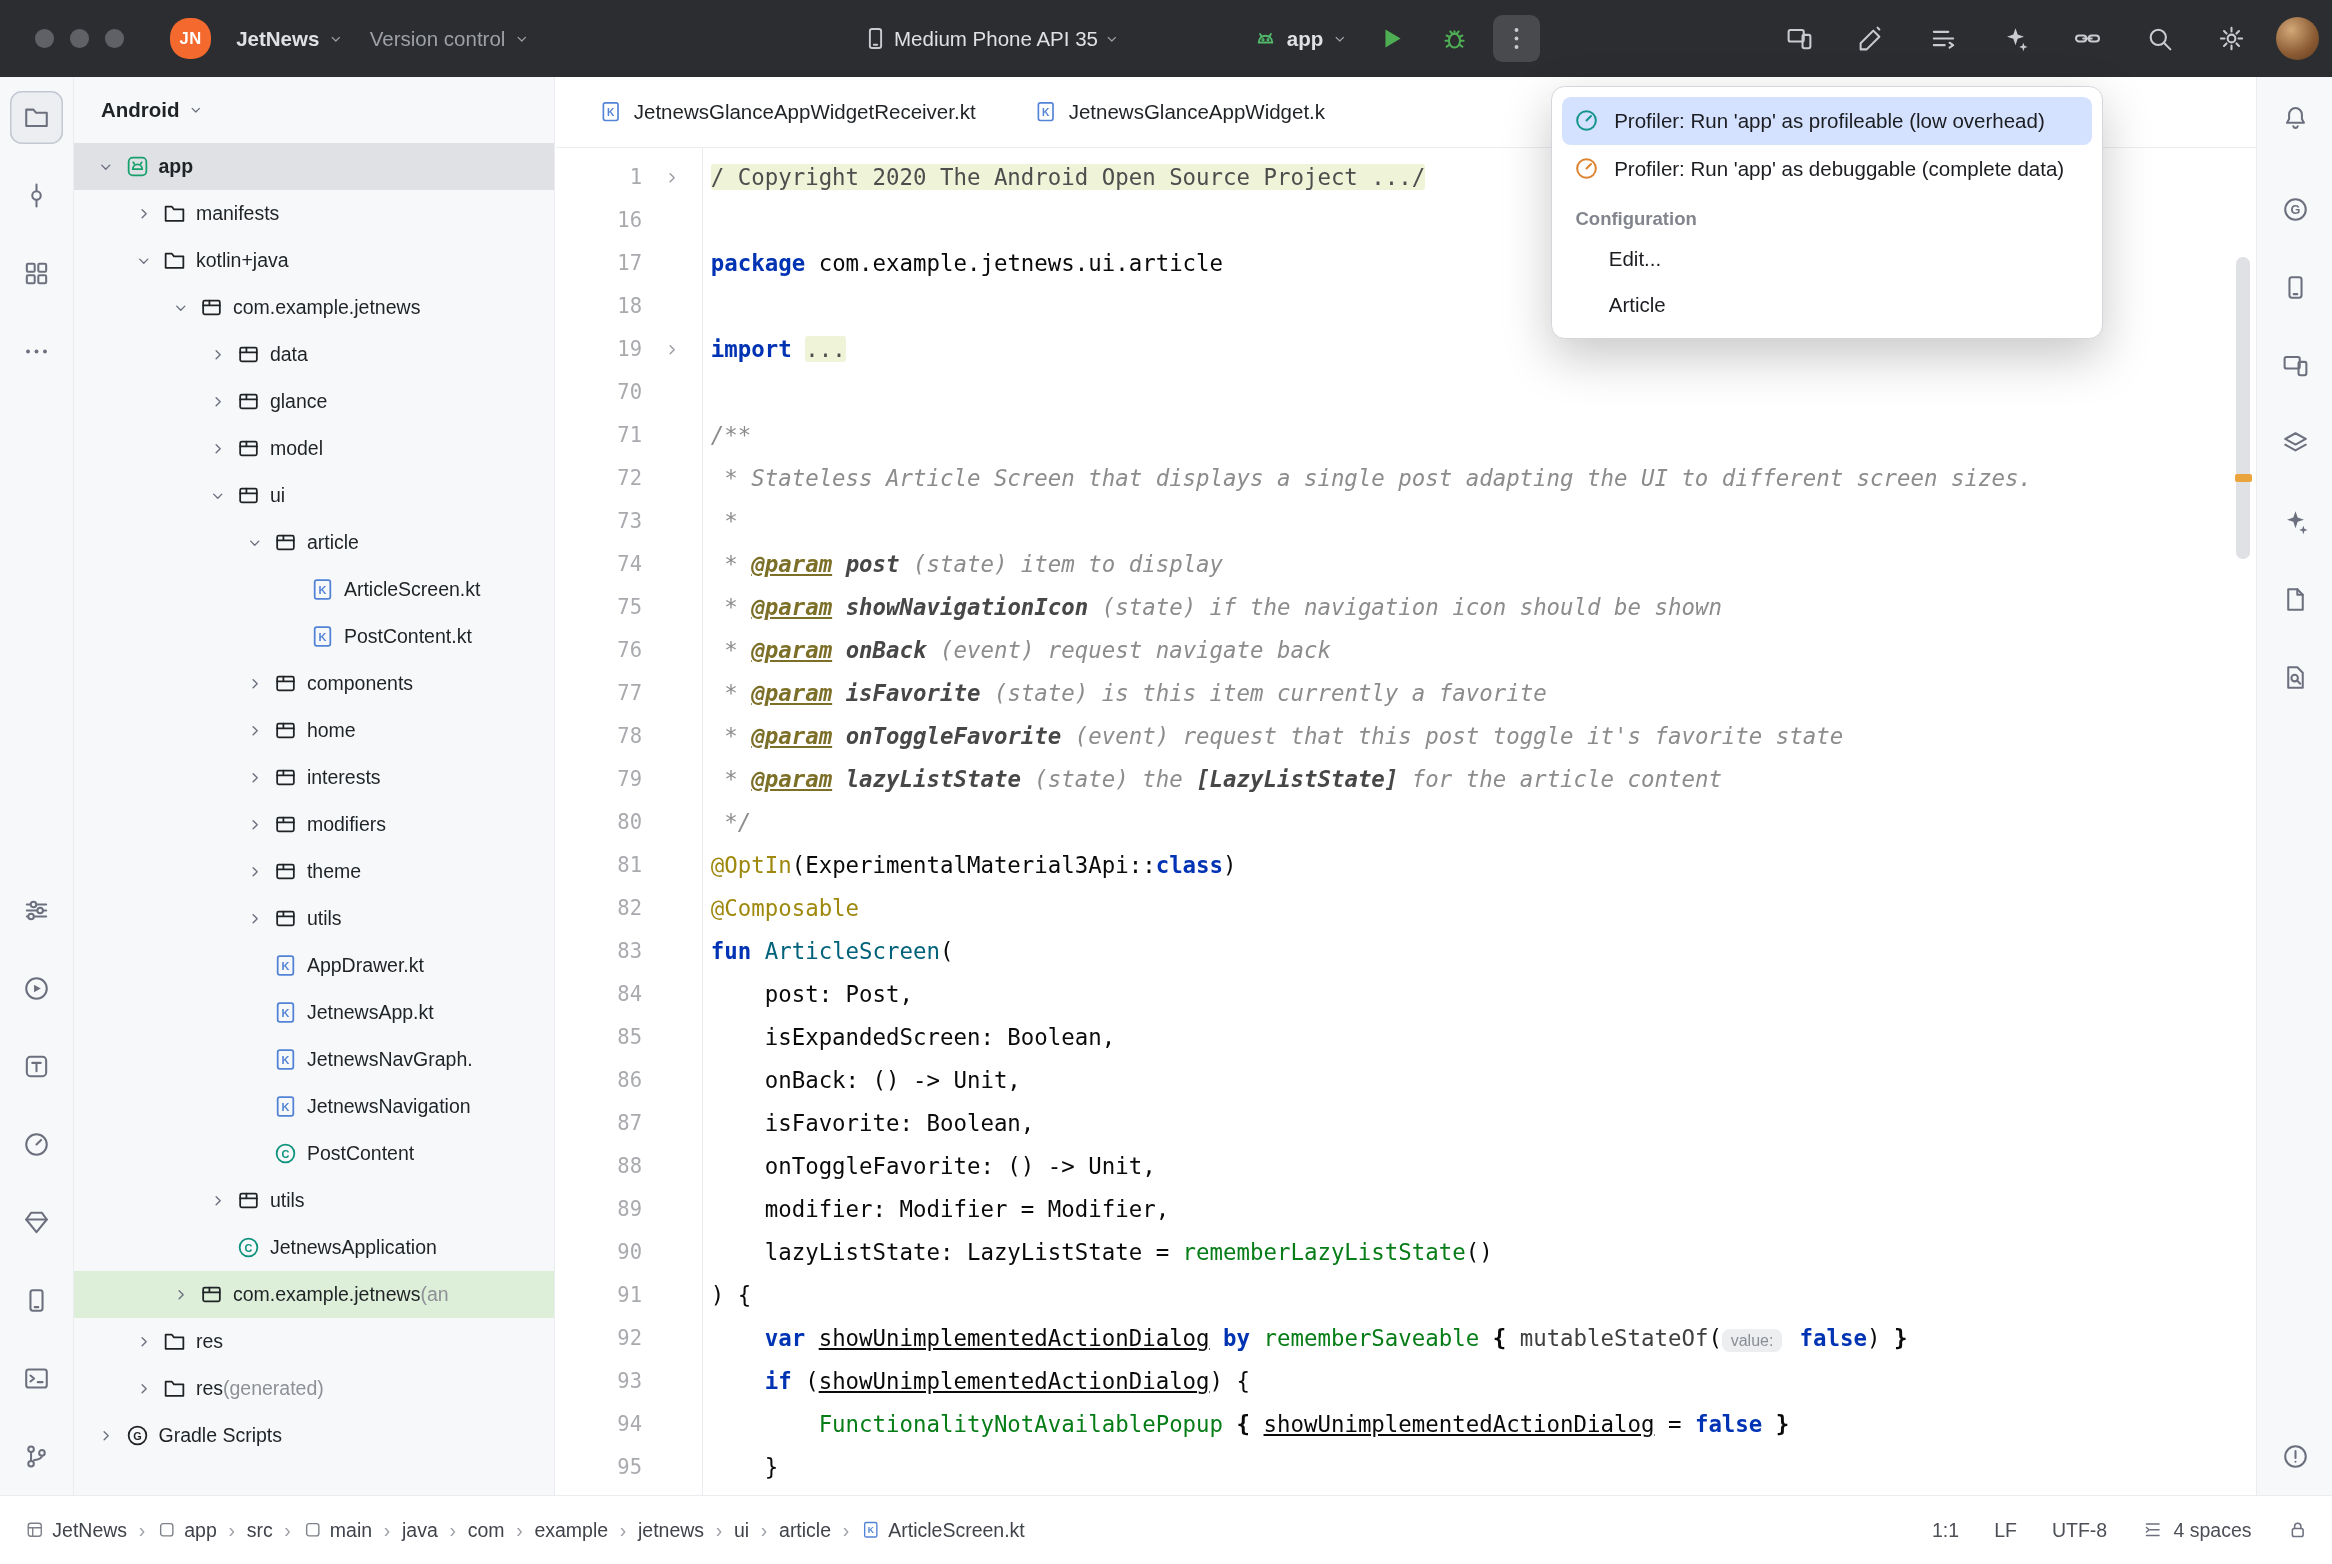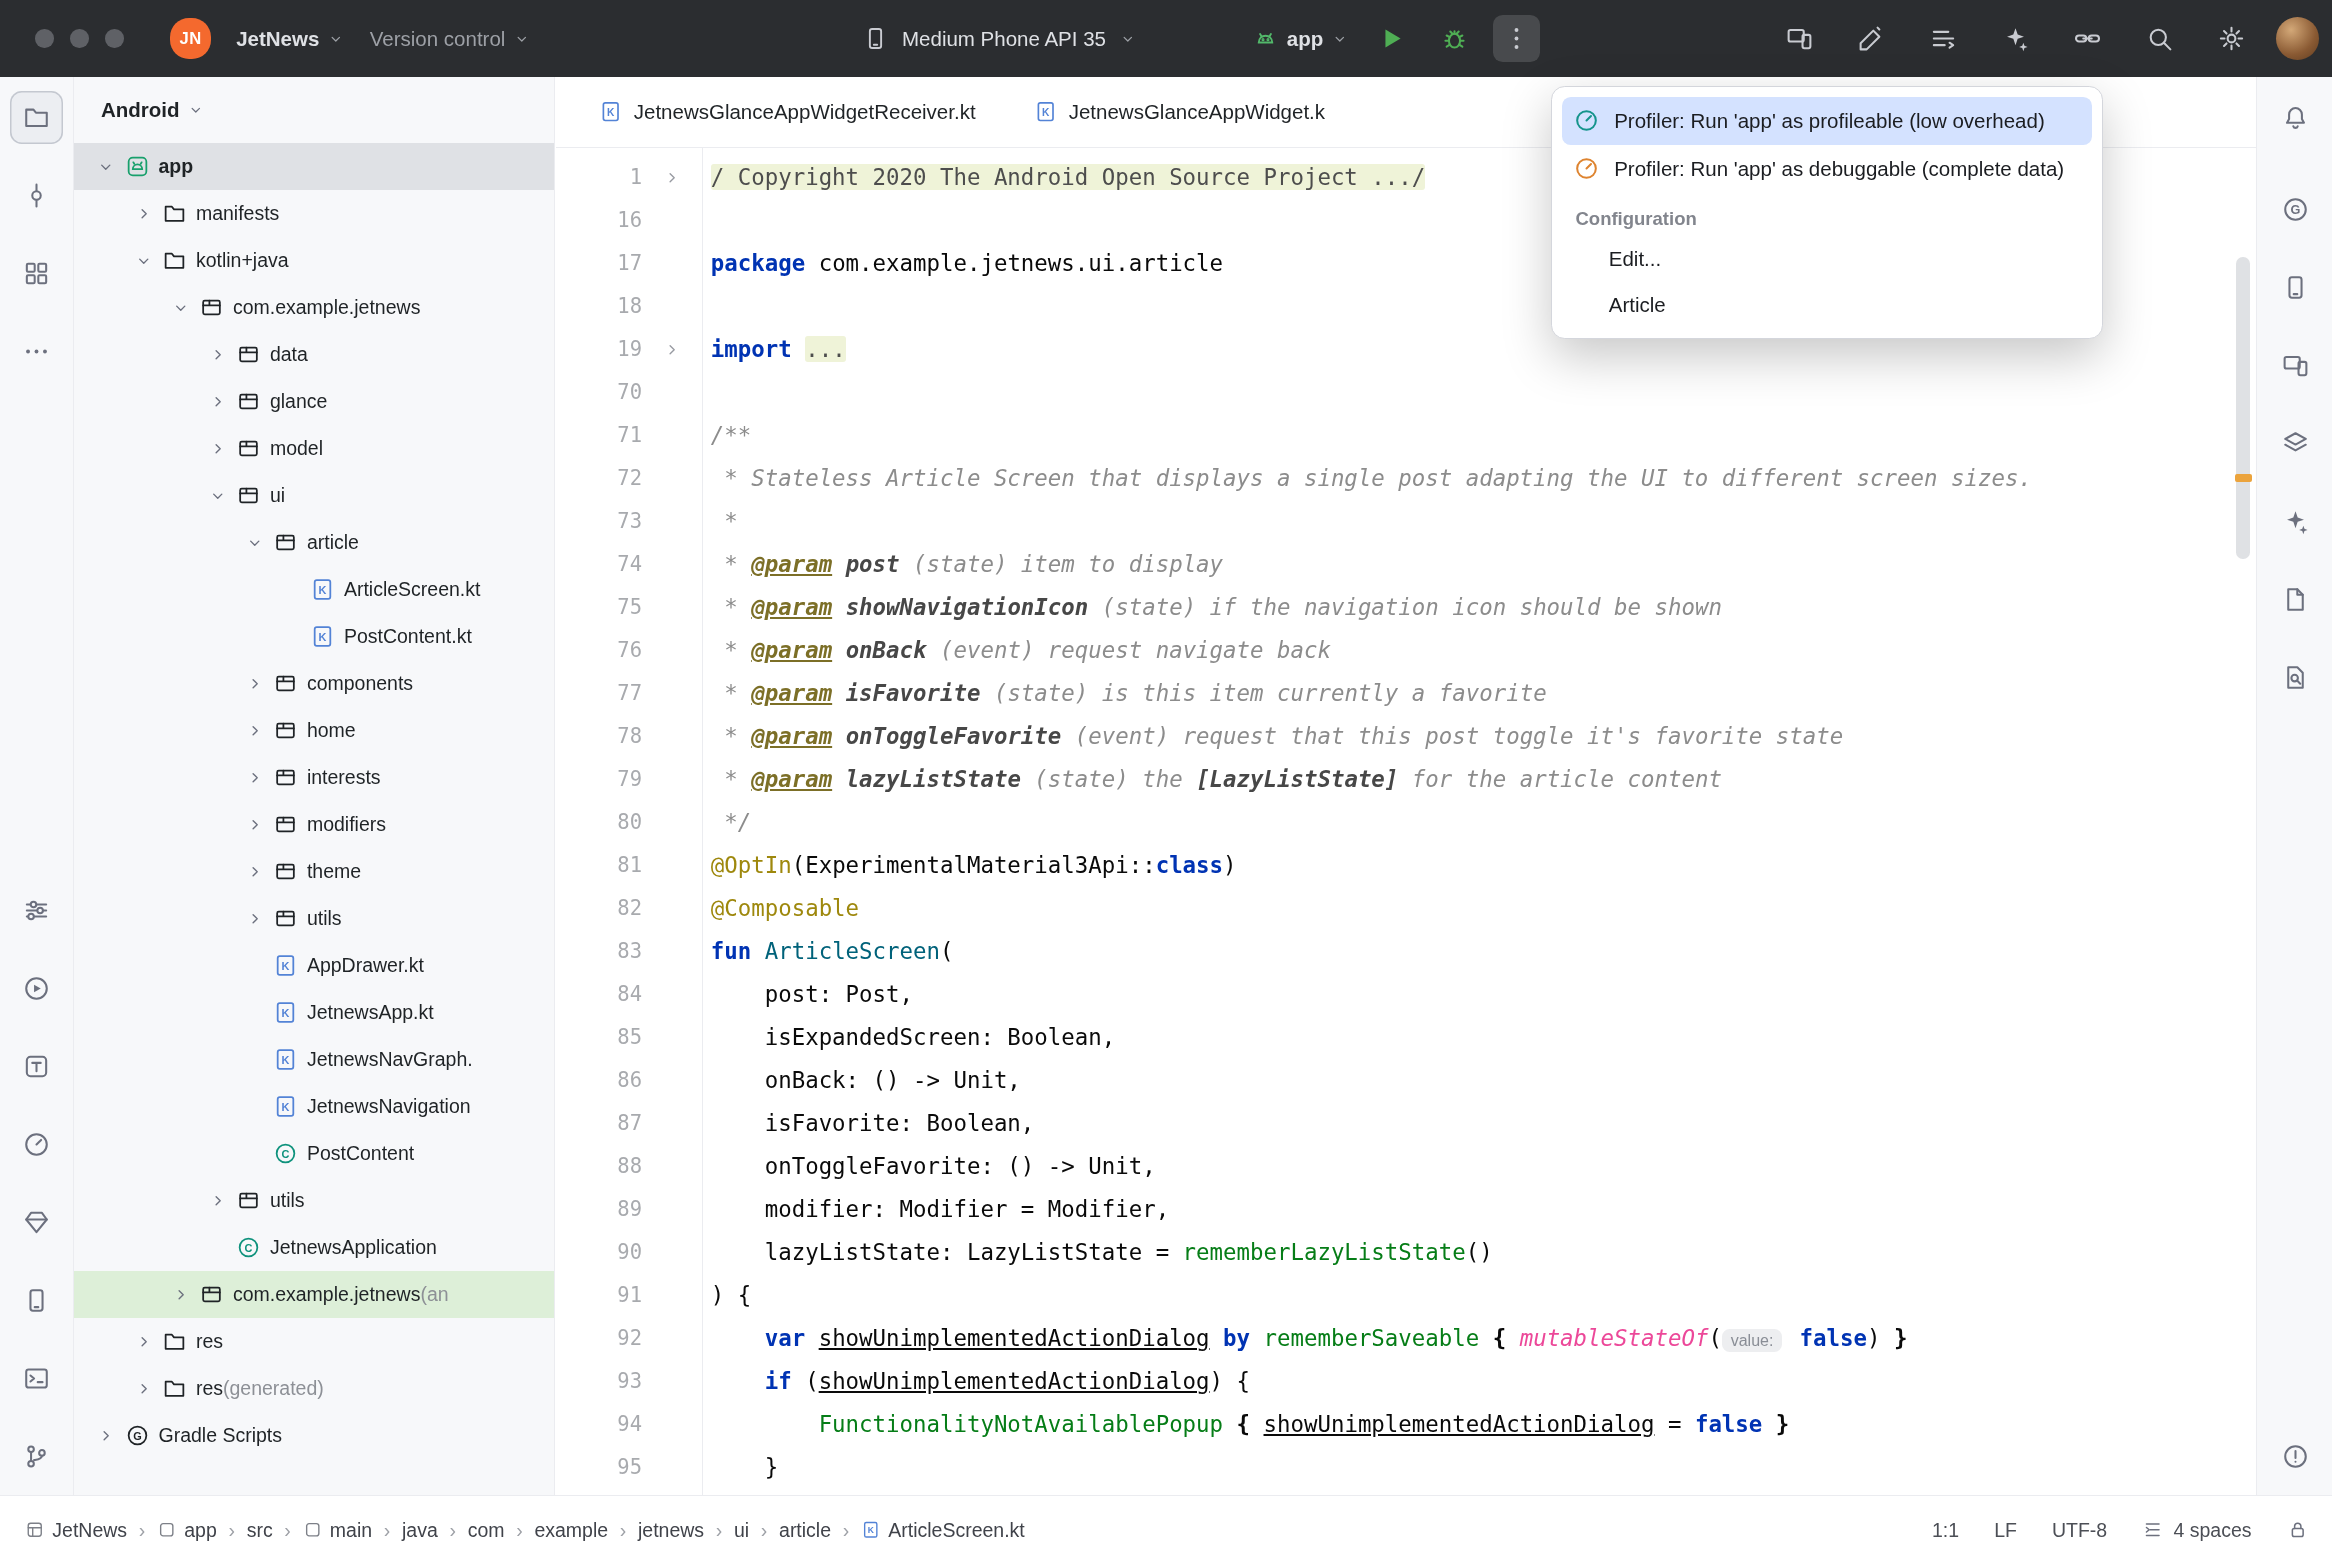--- a/index.html
+++ b/index.html
@@ -13,21 +13,21 @@
   
   .titlebar{position:absolute;left:0;top:0;width:100%;height:77px;background:#2b2d30;color:#dfe1e5;z-index:40}
   .tb-left{position:absolute;left:35px;top:0;height:100%;display:flex;align-items:center;gap:25px}
   .traffic{display:flex;gap:16.6px;margin-right:21.5px}
   .traffic .dot{width:18.5px;height:18.5px;border-radius:50%;background:#5f6166;display:inline-block}
   .logo{width:41px;height:41px;border-radius:19px;background:#f4692e;color:#fff;font-weight:700;font-size:16.6px;
         display:flex;align-items:center;justify-content:center;letter-spacing:0.5px}
   .tb-menu{display:flex;align-items:center;gap:7.8px;font-size:20.5px;font-weight:600;color:#dfe1e5}
   .tb-menu.dim{color:#9da0a6;font-weight:400}
   .tb-menu .icon{color:#9da0a6}
-  .tb-center{position:absolute;left:862px;top:0;height:100%;display:flex;align-items:center;gap:13px;font-size:20.5px}
+  .tb-center{position:absolute;left:862px;top:0;height:100%;display:flex;align-items:center;gap:5px;font-size:20.5px}
   .tb-center .icon{color:#c9cbd1}
   .tb-run{position:absolute;left:1252px;top:0;height:100%;display:flex;align-items:center}
   .run-controls{display:flex;gap:15.6px;align-items:center;margin-left:19.5px}
   .tb-btn{width:47px;height:47px;border-radius:9.8px;display:flex;align-items:center;justify-content:center;color:#c9cbd1}
   .tb-btn svg{width:29px;height:29px}
   .tb-btn.active{background:rgba(255,255,255,.14)}
   .tb-right{position:absolute;right:13.7px;top:0;height:100%;display:flex;align-items:center}
   .tb-tools{display:flex;gap:25px;align-items:center;margin-right:21.5px}
   .avatar{width:43px;height:43px;border-radius:50%;
           background:radial-gradient(circle at 35% 30%,#d3a878,#8a5a33 60%,#5f3c20)}
@@ -78,21 +78,21 @@
   .gfold svg{width:19.5px;height:19.5px}
   .ltext{white-space:pre;padding-left:9.8px}
   .k{color:#0033b3;font-weight:700}
   .p{color:#0a0a0a}
   .doc{color:#8c8c8c;font-style:italic}
   .dtag{color:#7c6f27;font-weight:700;font-style:italic;text-decoration:underline}
   .dprm,.dbold{color:#474747;font-weight:700;font-style:italic}
   .ann{color:#9e880d}
   .fdecl{color:#00627a}
   .gcall{color:#067d17}
-  .icall{font-style:italic;color:#ec4899}
+  .icall{color:#404040}
   .vr{color:#0a0a0a;text-decoration:underline}
   .b{font-weight:700;color:#0a0a0a}
   .fold,.foldc{background:#eff3d8;color:#4d4d4d;border-radius:2.9px}
   .hint{font-family:"Liberation Sans",sans-serif;font-size:16px;color:#8a8e96;background:#edeef0;
         border-radius:7.8px;padding:2.9px 8.8px;margin-right:3.9px}
   .vscroll{position:absolute;right:5.9px;top:109px;width:13.7px;height:302px;border-radius:6.8px;background:#dfe1e4}
   .change-mark{position:absolute;right:3.9px;top:326px;width:17.6px;height:7.8px;background:#eba33c;border-radius:2px}
 
   
   .popup{position:absolute;left:1551px;top:86px;width:552px;background:#fff;border:1px solid #d4d6dc;

